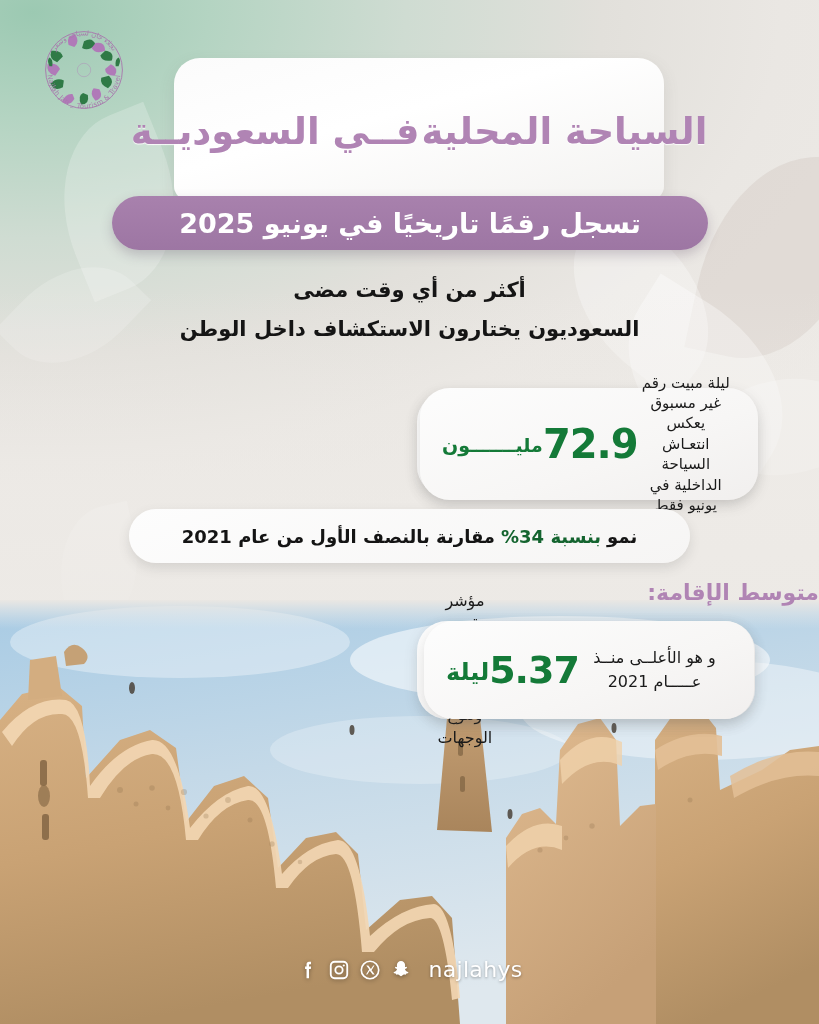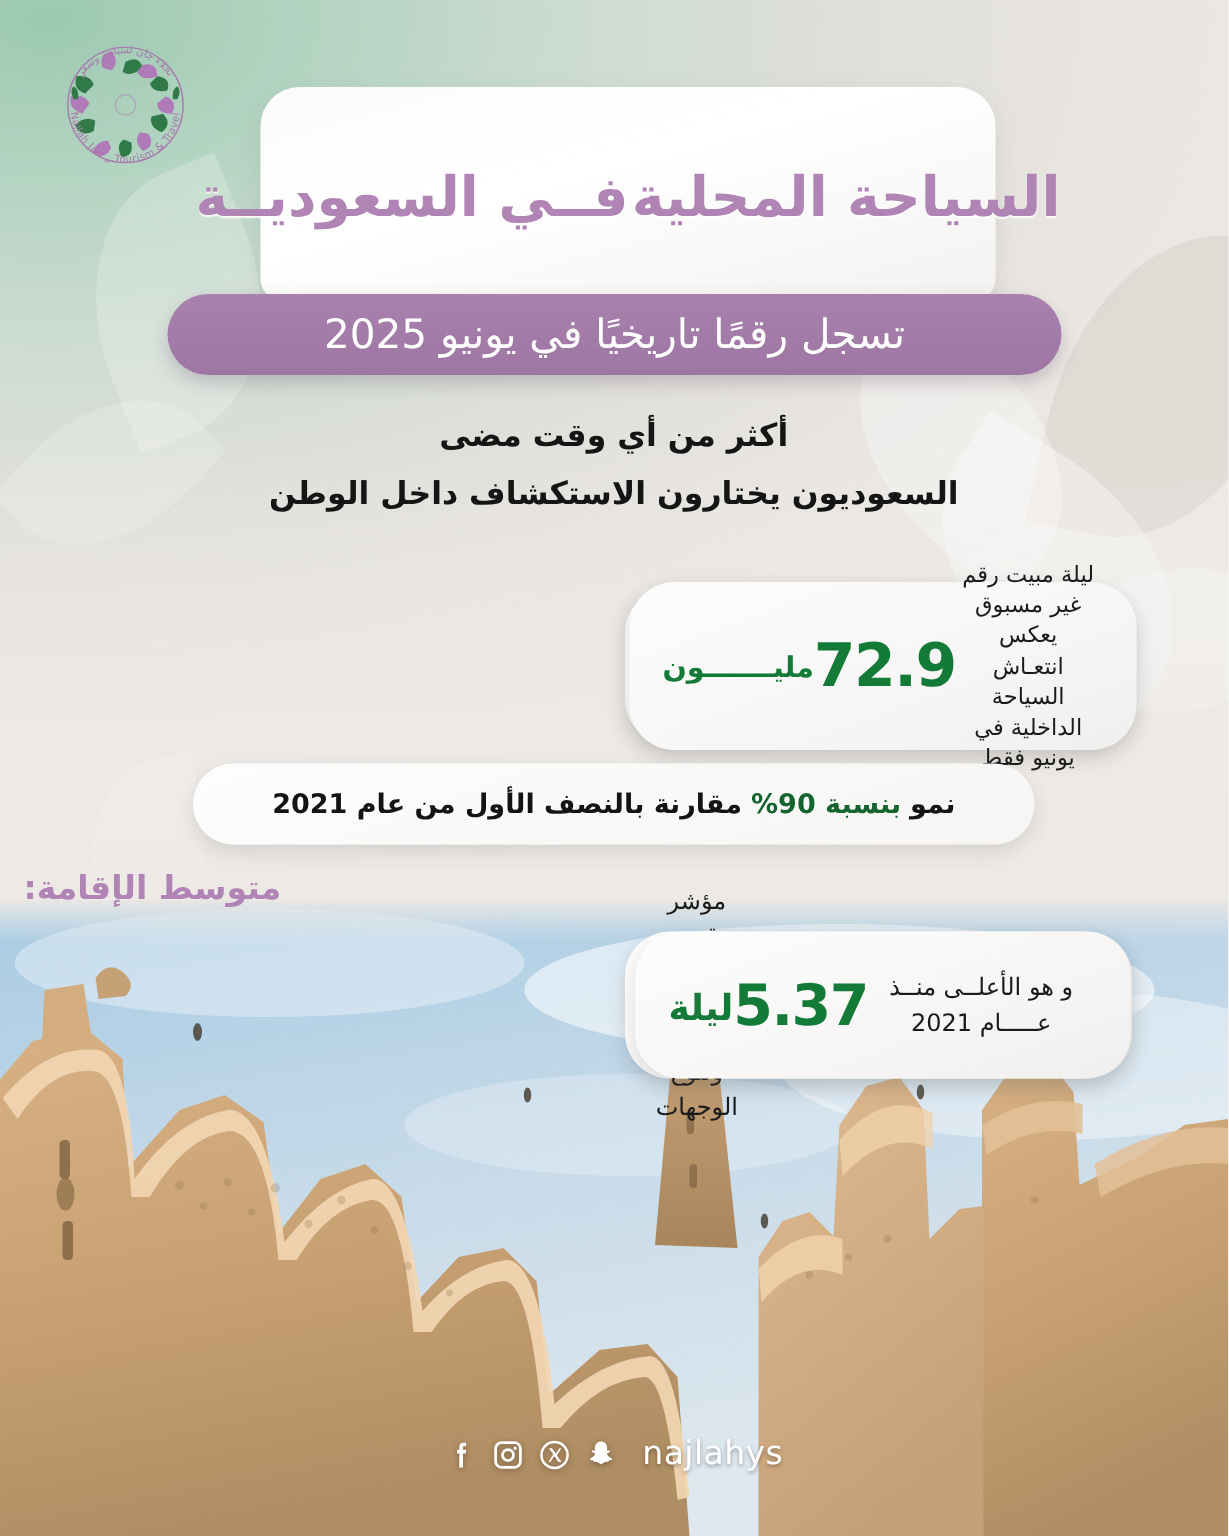--- a/index.html
+++ b/index.html
@@ -108,21 +108,21 @@
     border-radius: 27px;
     background: linear-gradient(180deg, #a881ad 0%, #9d76a3 100%);
     box-shadow: 0 5px 12px rgba(90,70,95,.26);
     display: flex;
     align-items: center;
     justify-content: center;
   }
   .banner-text {
     color: #ffffff;
     font-size: 27px;
-    font-weight: 400;
+    font-weight: 700;
     letter-spacing: -0.3px;
     white-space: nowrap;
   }
 
   
   .intro {
     position: absolute;
     left: 0; right: 0; top: 268px;
     text-align: center;
   }
@@ -212,21 +212,21 @@
     font-weight: 700;
     color: #141414;
     letter-spacing: -0.2px;
   }
   .growth-pill .hl { color: #14642f; }
 
   
   .section-label {
     position: absolute;
     left: 16px; right: 0; top: 580px;
-    text-align: left;
+    text-align: right;
     color: #b084b4;
     font-size: 22px;
     font-weight: 700;
     letter-spacing: -0.2px;
   }
 
   #card-daily { right: 64px; top: 621px; width: 338px; height: 98px; }
   #card-daily .card-num { font-size: 38px; }
   #card-daily .card-unit { font-size: 18px; }
   #card-daily .card-desc { font-size: 16px; line-height: 1.42; }
@@ -444,21 +444,21 @@
   <div class="card" id="card-nights">
     <div class="card-desc">ليلة مبيت رقم غير مسبوق يعكس انتعـاش السياحة الداخلية في يونيو فقط</div>
     <div class="card-num-block">
       <span class="card-num">72.9</span>
       <span class="card-unit">مليـــــــون</span>
     </div>
   </div>
 
   <div class="growth-pill">
     <span>نمو</span>
-    <span class="hl">بنسبة 90%</span>
+    <span class="hl">بنسبة 34%</span>
     <span>مقارنة بالنصف الأول من عام 2021</span>
   </div>
 
   <div class="section-label">متوسط الإقامة:</div>
 
   <div class="card" id="card-daily">
     <div class="card-num-block">
       <span class="card-num">29.1</span>
       <span class="card-unit">ألف سائح يوميًا</span>
     </div>

